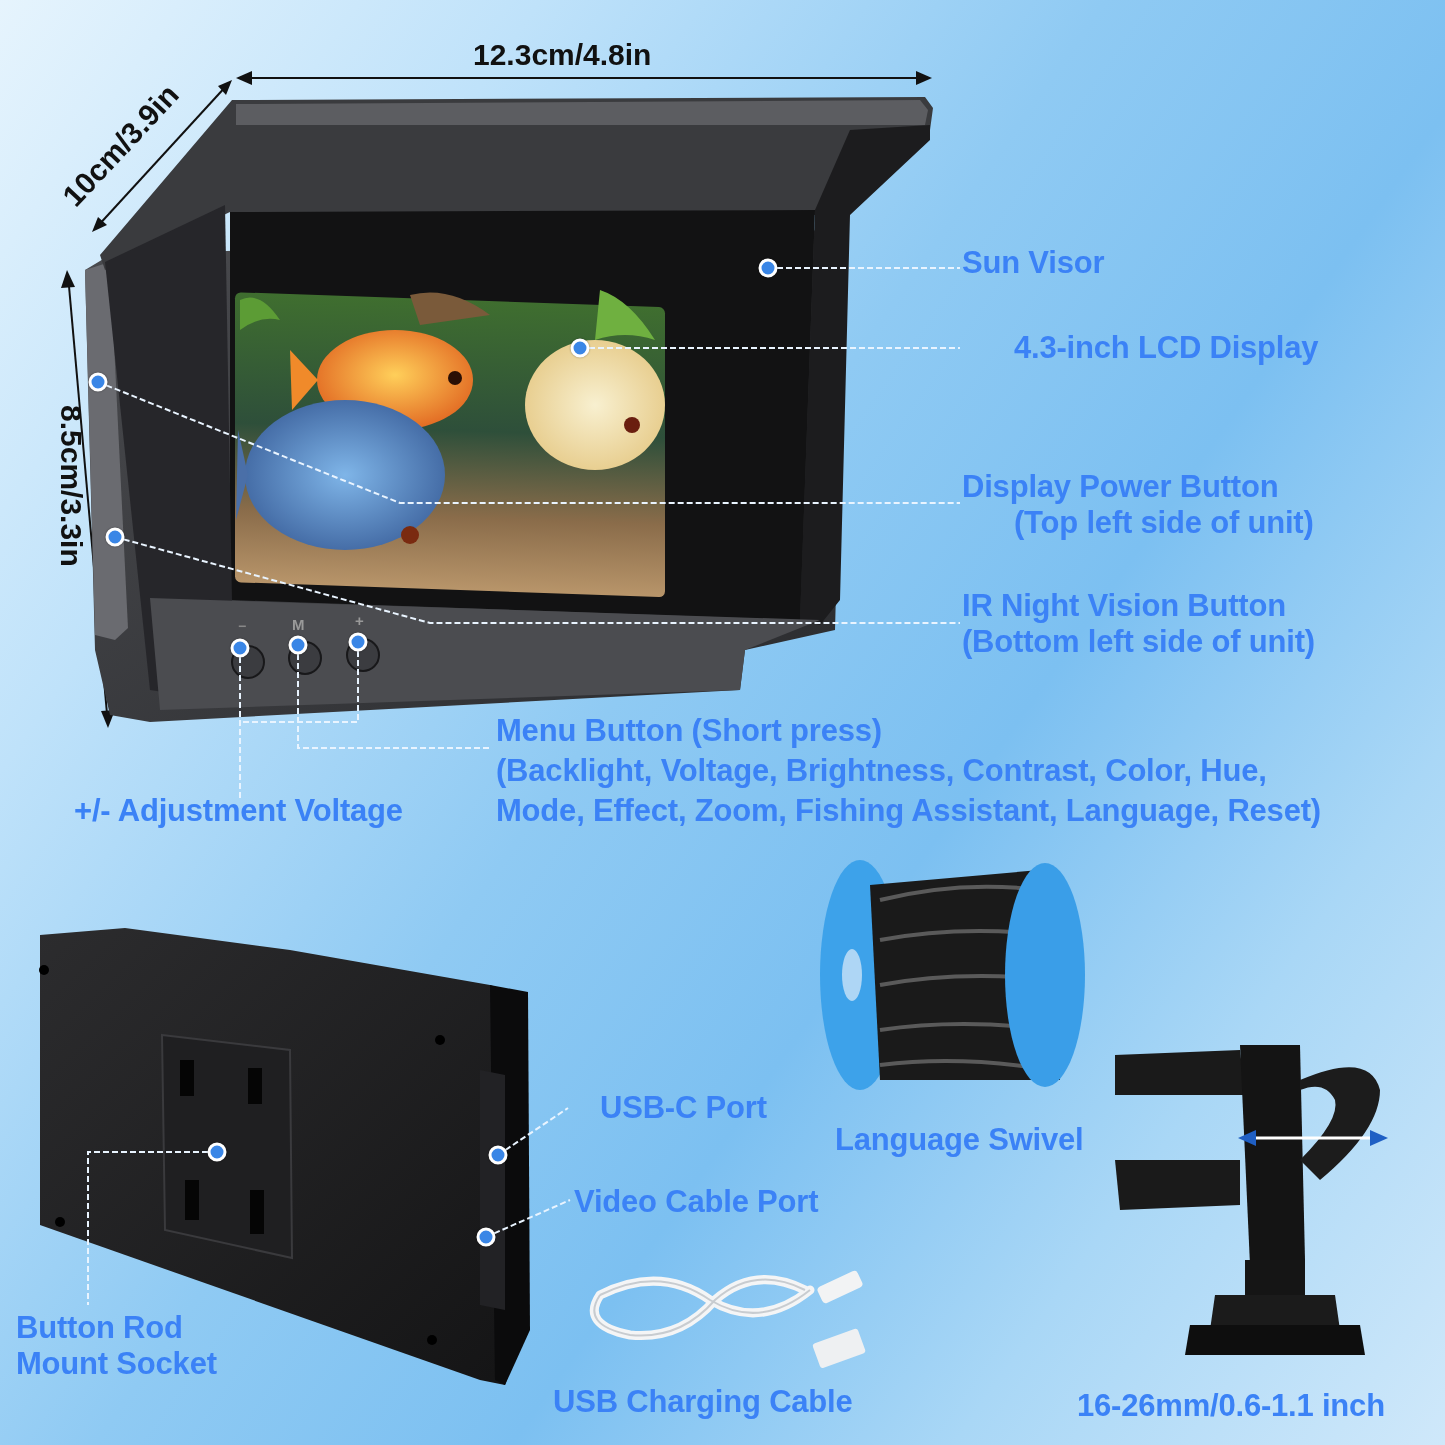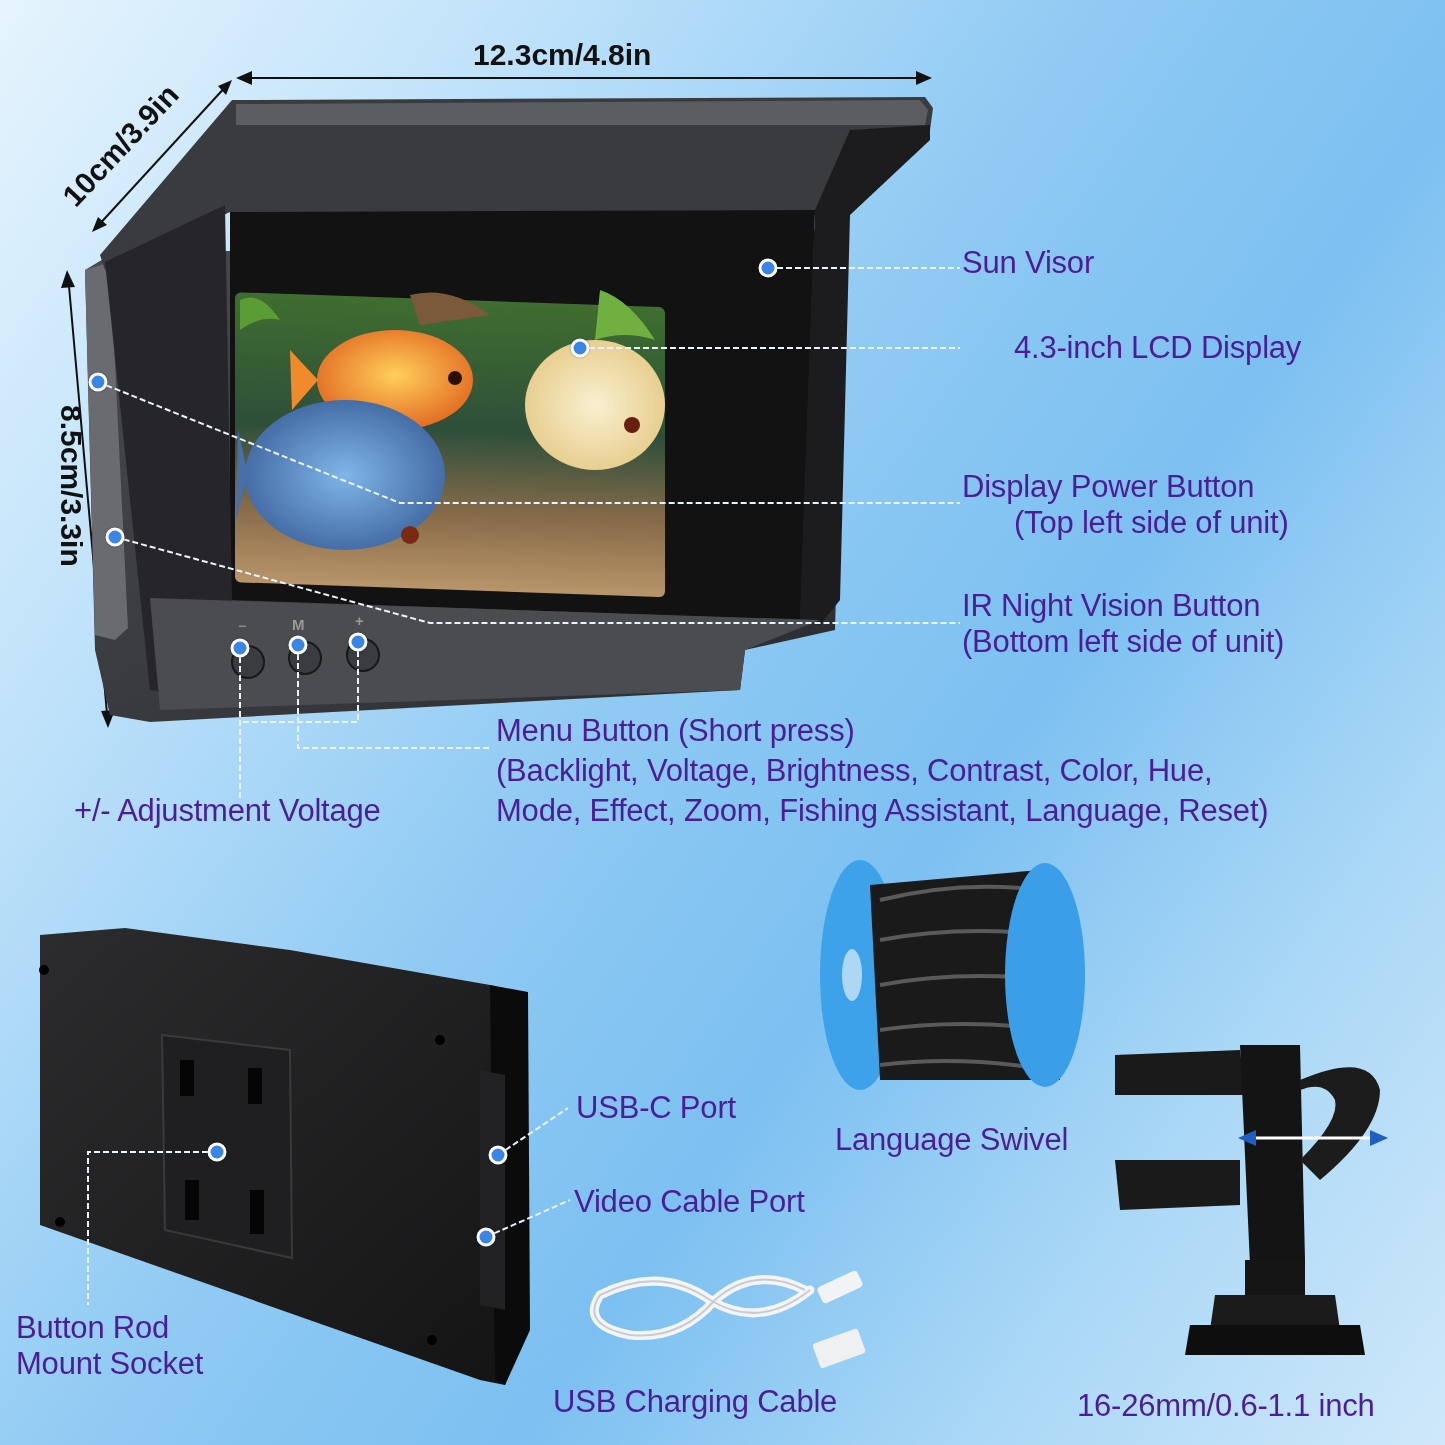--- a/index.html
+++ b/index.html
@@ -1,20 +1,20 @@
 <!DOCTYPE html>
 <html><head>
 <meta charset="utf-8">
 <style>
   html,body{margin:0;padding:0;}
   body{width:1445px;height:1445px;overflow:hidden;position:relative;
     font-family:"Liberation Sans",sans-serif;
     background:linear-gradient(125deg,#e6f4fd 0%,#bfe2fa 22%,#8fcaf3 45%,#7cc0f1 62%,#a9d7f6 80%,#cfe8fa 100%);}
   .abs{position:absolute;}
-  .lbl{position:absolute;color:#4c1d95;font-weight:normal;font-size:31px;line-height:36px;white-space:nowrap;letter-spacing:-0.2px;}
+  .lbl{position:absolute;color:#3b82f6;font-weight:bold;font-size:31px;line-height:36px;white-space:nowrap;letter-spacing:-0.2px;}
   .dim{position:absolute;color:#111;font-weight:bold;font-size:30px;white-space:nowrap;}
   .dot{position:absolute;width:13px;height:13px;border-radius:50%;background:#3a86e6;border:3px solid #fff;box-shadow:0 0 2px rgba(0,0,0,.4);transform:translate(-50%,-50%);}
   svg{position:absolute;left:0;top:0;}
 </style>
 </head>
 <body>
 
 <svg width="1445" height="1445" viewBox="0 0 1445 1445">
   <defs>
     <linearGradient id="body" x1="0" y1="0" x2="1" y2="1">
@@ -166,21 +166,21 @@
 
 <div class="lbl" style="left:962px;top:588px">IR Night Vision Button</div>
 <div class="lbl" style="left:962px;top:624px">(Bottom left side of unit)</div>
 
 <div class="lbl" style="left:496px;top:713px">Menu Button (Short press)</div>
 <div class="lbl" style="left:496px;top:753px">(Backlight, Voltage, Brightness, Contrast, Color, Hue,</div>
 <div class="lbl" style="left:496px;top:793px">Mode, Effect, Zoom, Fishing Assistant, Language, Reset)</div>
 
 <div class="lbl" style="left:74px;top:793px">+/- Adjustment Voltage</div>
 
-<div class="lbl" style="left:576px;top:1090px">USB-C Port</div>
+<div class="lbl" style="left:600px;top:1090px">USB-C Port</div>
 <div class="lbl" style="left:574px;top:1184px">Video Cable Port</div>
 
 <div class="lbl" style="left:16px;top:1310px">Button Rod</div>
 <div class="lbl" style="left:16px;top:1346px">Mount Socket</div>
 
 <div class="lbl" style="left:835px;top:1122px">Language Swivel</div>
 <div class="lbl" style="left:553px;top:1384px">USB Charging Cable</div>
 <div class="lbl" style="left:1077px;top:1388px">16-26mm/0.6-1.1 inch</div>
 
 </body></html>

